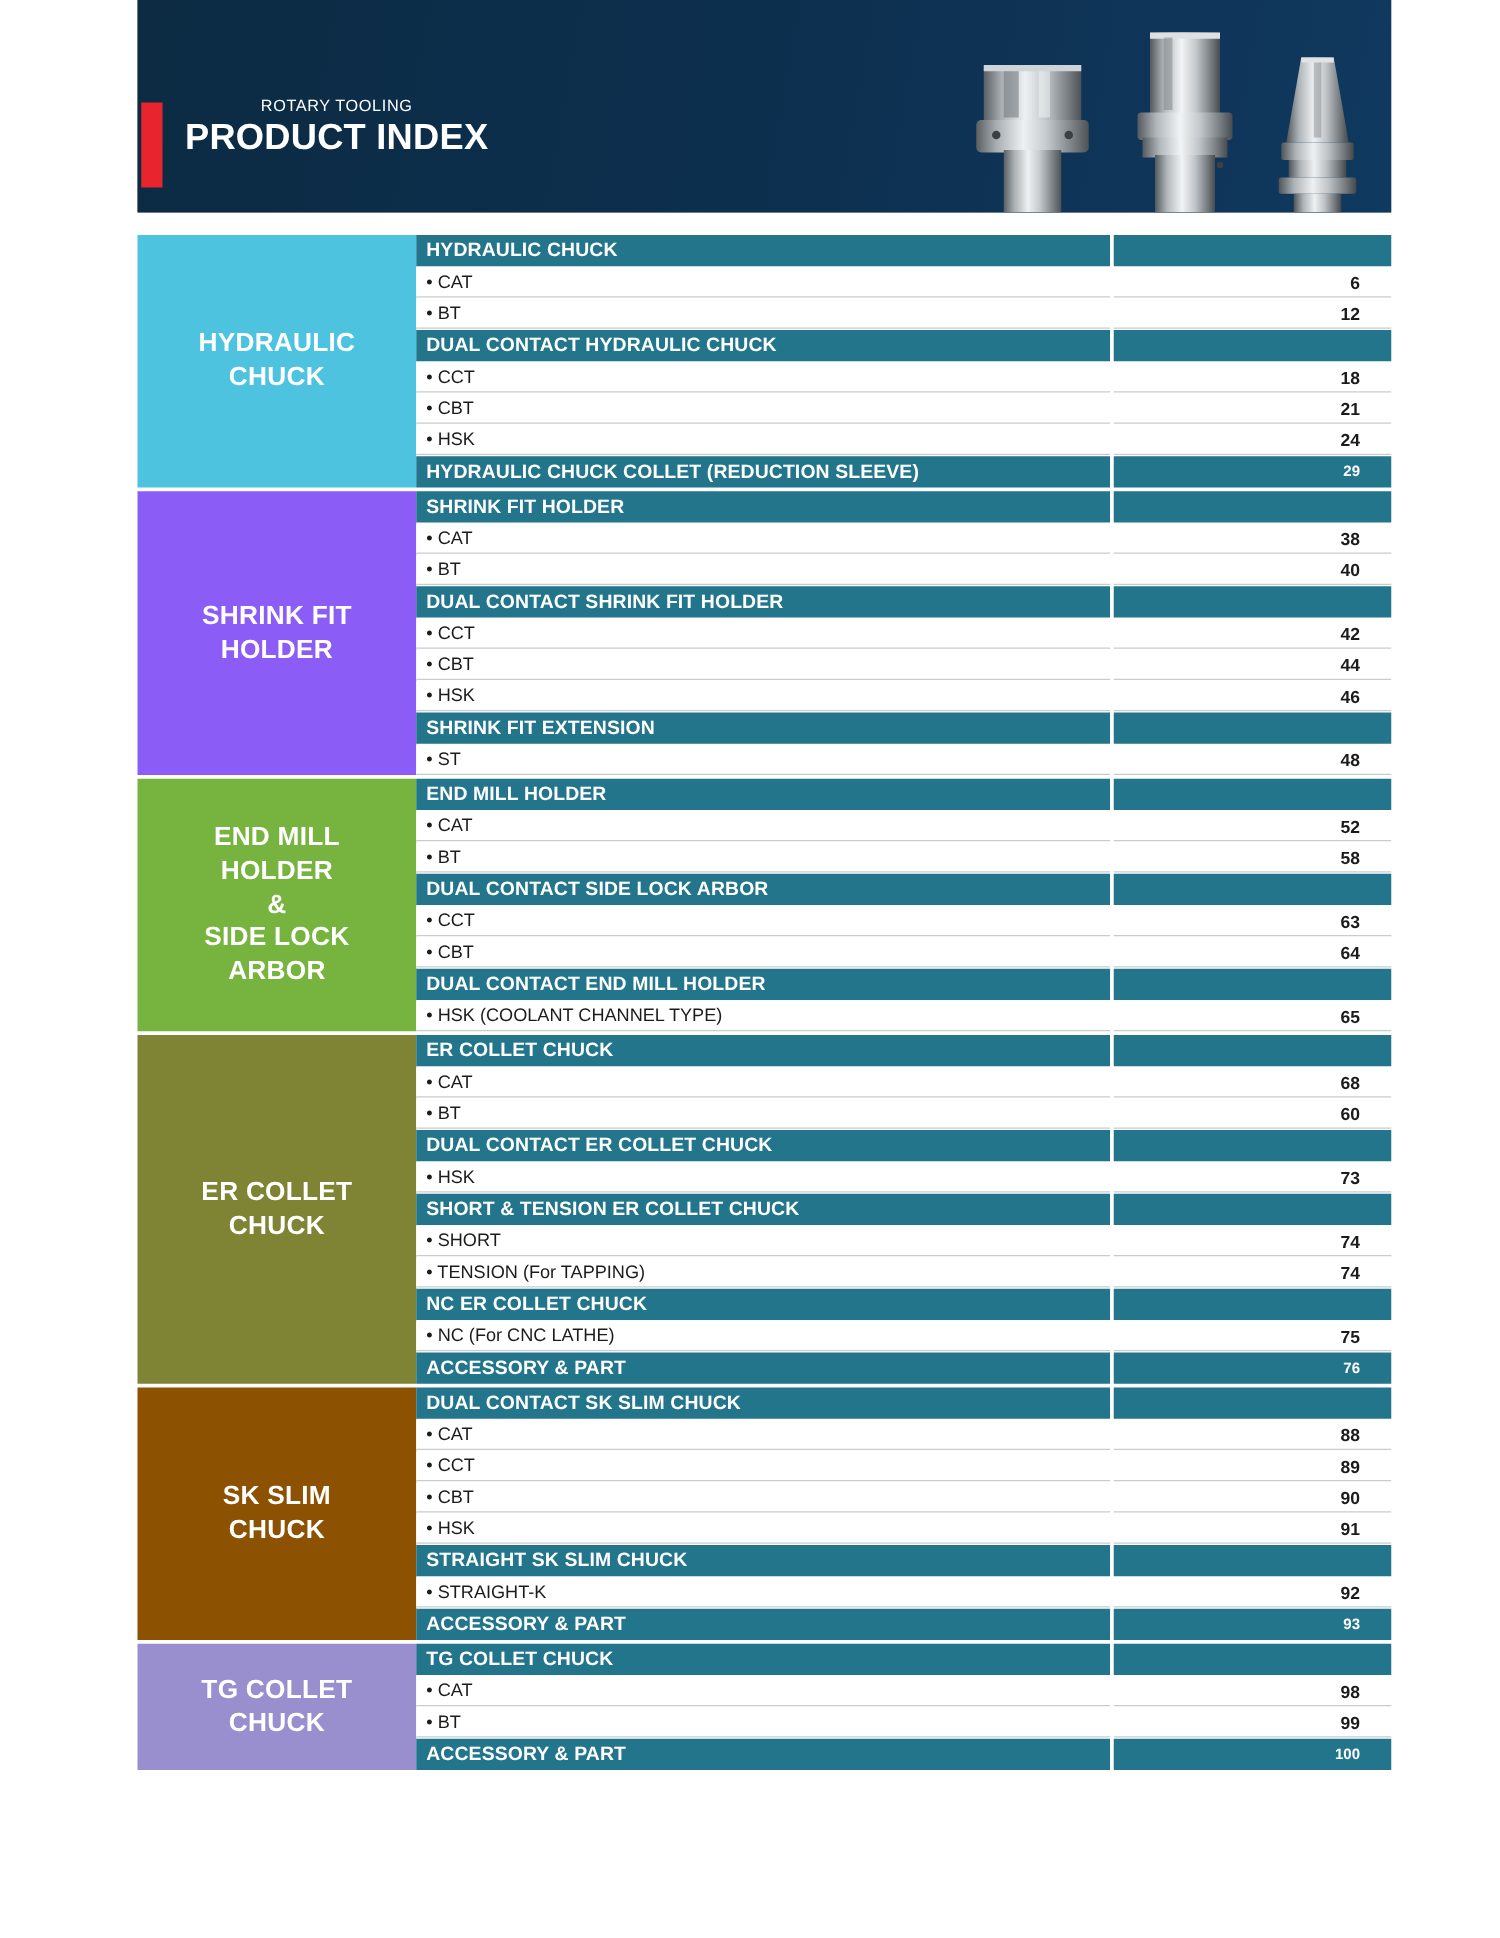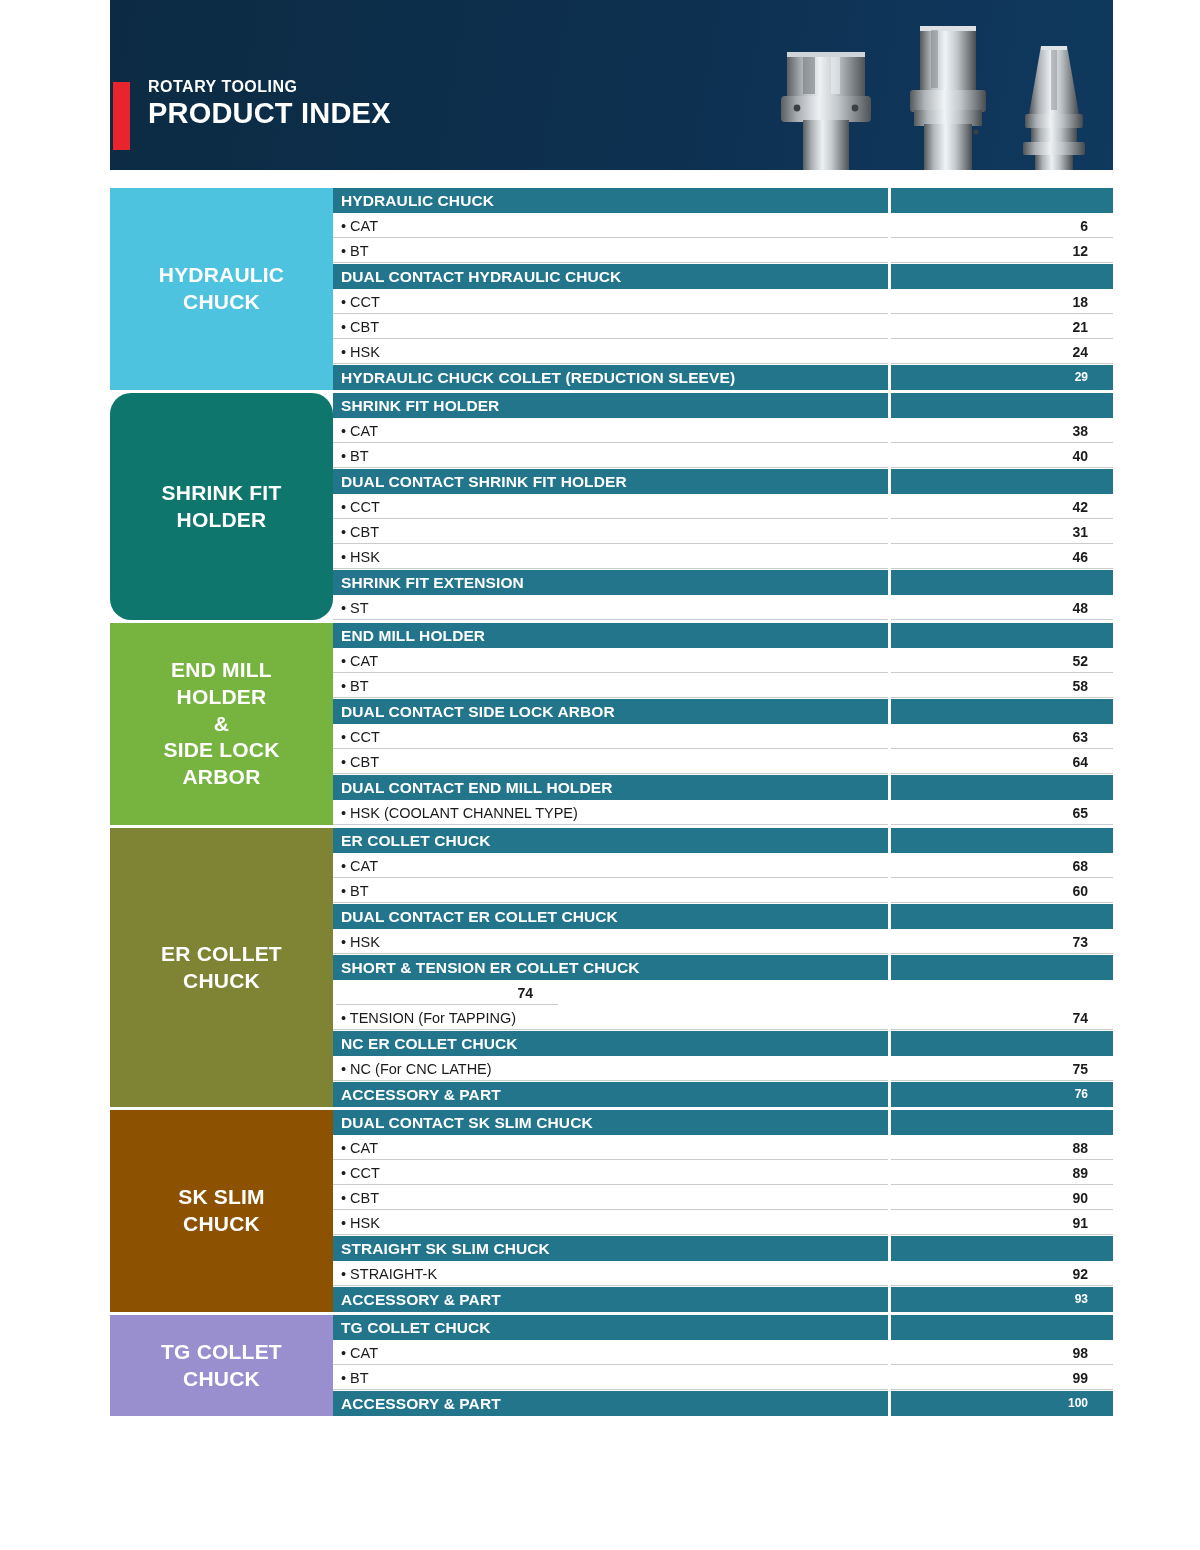--- a/index.html
+++ b/index.html
@@ -18,22 +18,22 @@
   }
   .header-grad{
     position:absolute;inset:0;
     background:linear-gradient(100deg,#0c2b43 0%,#0d3050 55%,#10395f 100%);
   }
   .redbar{
     position:absolute;left:3px;top:82px;width:17px;height:68px;background:#e8252e;
   }
   .head-text{position:absolute;left:38px;top:78px;}
   .eyebrow{
-    color:#ffffff;font-size:16px;font-weight:bold;letter-spacing:.5px;
-    line-height:1.15;margin:0 0 2px 0;
+    color:#ffffff;font-size:13px;font-weight:normal;letter-spacing:.5px;
+    line-height:1.15;margin:0 0 2px 0;text-align:center;
   }
   .maintitle{
     color:#ffffff;font-size:29px;font-weight:bold;letter-spacing:.2px;
     line-height:1.1;margin:0;
   }
   
   .tools{position:absolute;right:10px;top:22px;width:350px;height:148px;}
   .tool{position:absolute;bottom:0;}
 
   
@@ -197,21 +197,21 @@
             <div class="pagecell">24</div>
           </div>
           <div class="row group">
             <div class="label">HYDRAULIC CHUCK COLLET (REDUCTION SLEEVE)</div>
             <div class="gap"></div>
             <div class="pagecell">29</div>
           </div>
         </div>
       </div>
       <div class="section">
-        <div class="cat" style="background: #0f766e; border-radius: 21px;">SHRINK FIT<br>HOLDER</div>
+        <div class="cat" style="background: #8b5cf6;">SHRINK FIT<br>HOLDER</div>
         <div class="rows">
           <div class="row group">
             <div class="label">SHRINK FIT HOLDER</div>
             <div class="gap"></div>
             <div class="pagecell"></div>
           </div>
           <div class="row item">
             <div class="label">• CAT</div>
             <div class="gap"></div>
             <div class="pagecell">38</div>
@@ -227,21 +227,21 @@
             <div class="pagecell"></div>
           </div>
           <div class="row item">
             <div class="label">• CCT</div>
             <div class="gap"></div>
             <div class="pagecell">42</div>
           </div>
           <div class="row item">
             <div class="label">• CBT</div>
             <div class="gap"></div>
-            <div class="pagecell">31</div>
+            <div class="pagecell">44</div>
           </div>
           <div class="row item">
             <div class="label">• HSK</div>
             <div class="gap"></div>
             <div class="pagecell">46</div>
           </div>
           <div class="row group">
             <div class="label">SHRINK FIT EXTENSION</div>
             <div class="gap"></div>
             <div class="pagecell"></div>
@@ -325,20 +325,21 @@
             <div class="label">• HSK</div>
             <div class="gap"></div>
             <div class="pagecell">73</div>
           </div>
           <div class="row group">
             <div class="label">SHORT &amp; TENSION ER COLLET CHUCK</div>
             <div class="gap"></div>
             <div class="pagecell"></div>
           </div>
           <div class="row item">
+            <div class="label">• SHORT</div>
             <div class="gap"></div>
             <div class="pagecell">74</div>
           </div>
           <div class="row item">
             <div class="label">• TENSION (For TAPPING)</div>
             <div class="gap"></div>
             <div class="pagecell">74</div>
           </div>
           <div class="row group">
             <div class="label">NC ER COLLET CHUCK</div>

